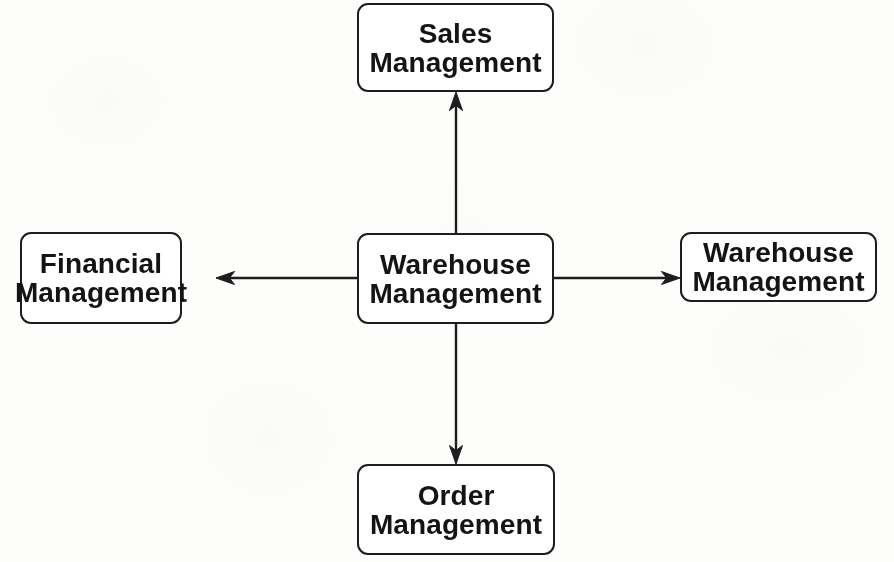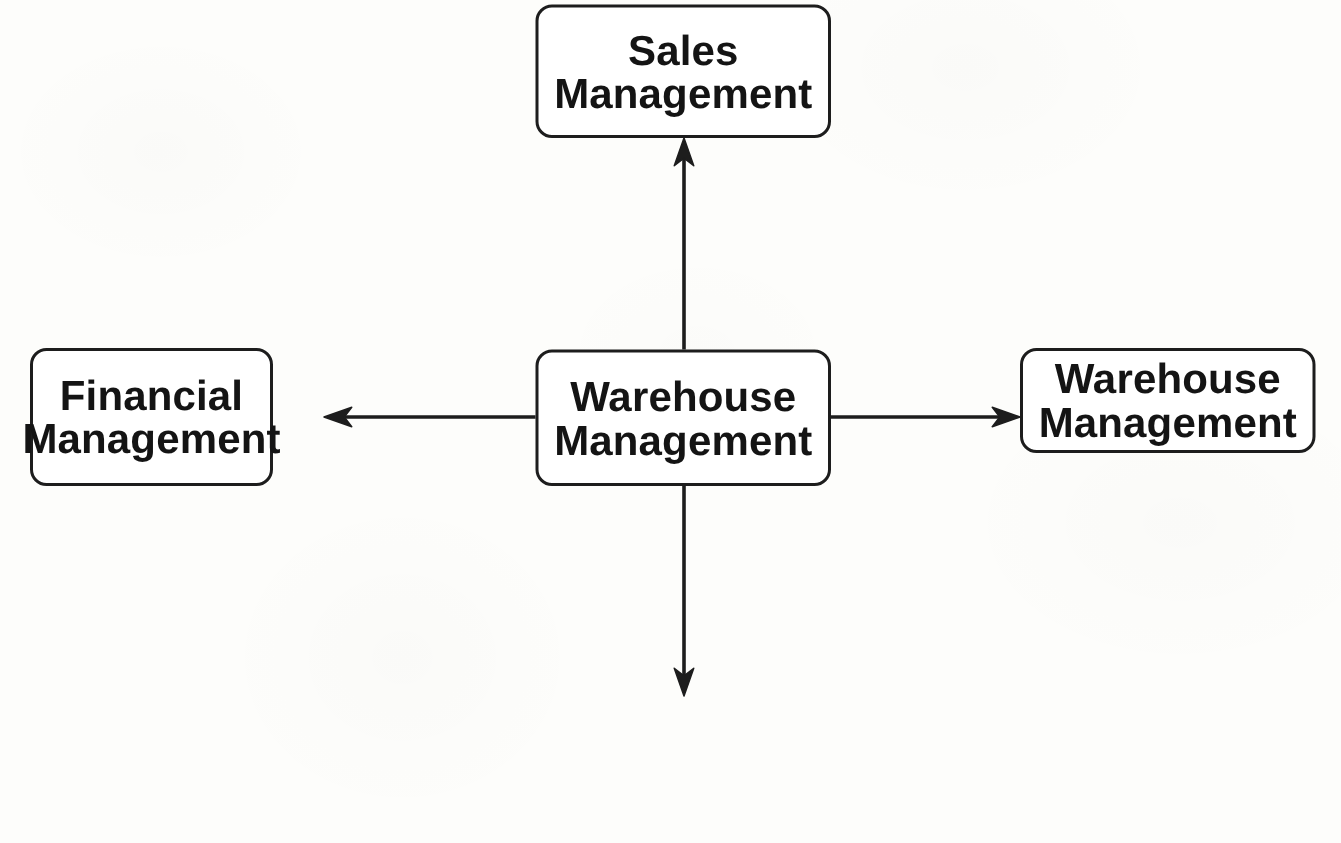--- a/index.html
+++ b/index.html
@@ -99,14 +99,17 @@
   <div class="node" style="left:357px; top:233px; width:197px; height:91px;">
     <span class="node-label">Warehouse
 Management</span>
   </div>
 
   <div class="node" style="left:680px; top:232px; width:197px; height:70px;">
     <span class="node-label">Warehouse
 Management</span>
   </div>
 
+  <div class="node" style="left:357px; top:464px; width:198px; height:91px;">
+    <span class="node-label">Order Management</span>
+  </div>
 
 </div>
 
 </body></html>

